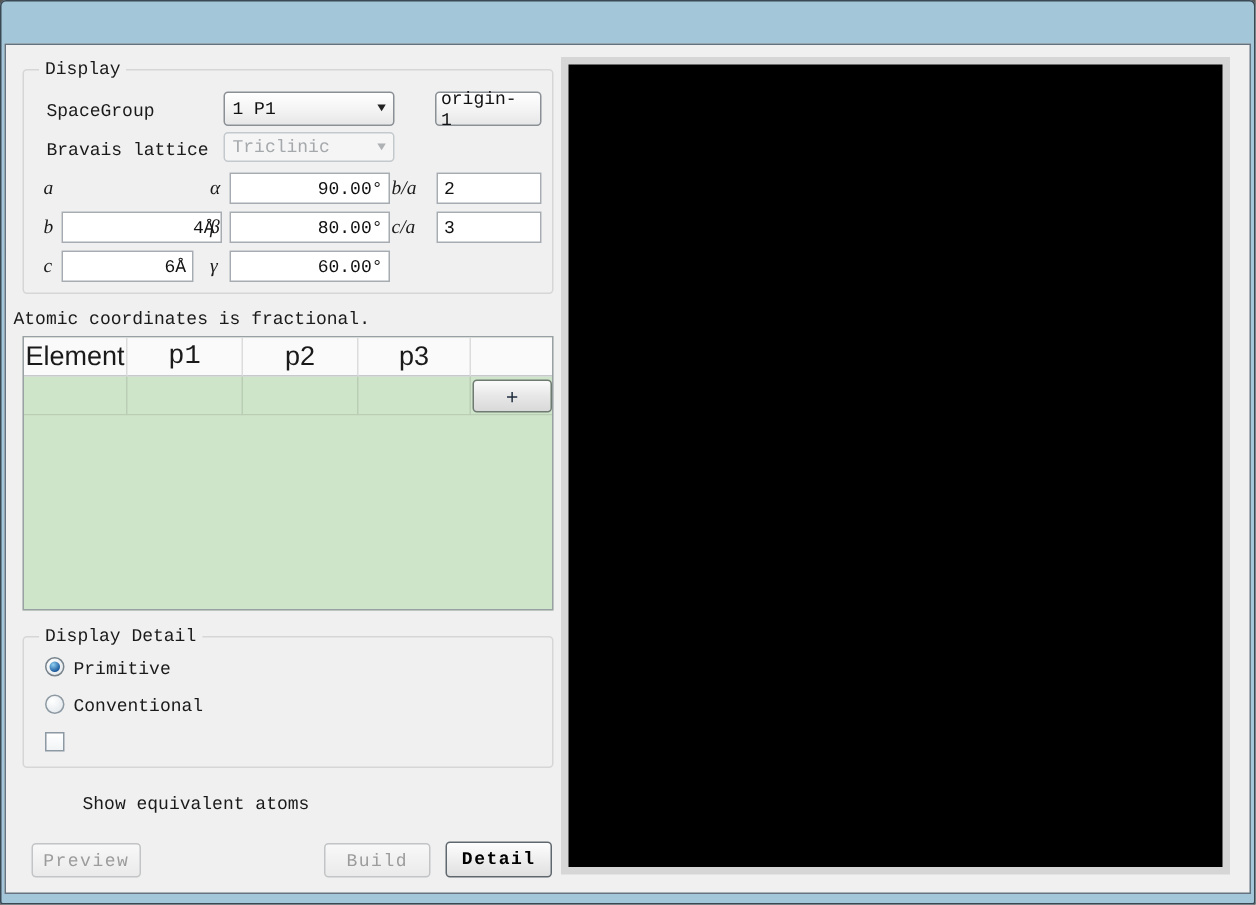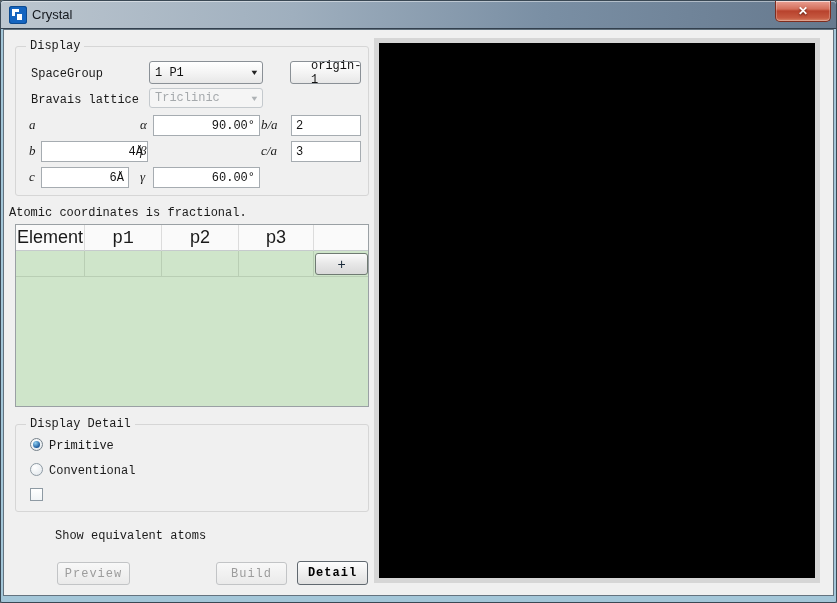--- a/index.html
+++ b/index.html
@@ -98,57 +98,53 @@
 
   
   .viewport-frame{position:absolute;left:370px;top:8px;width:446px;height:545px;background:#d6d6d6;}
   .viewport{position:absolute;left:5px;top:5px;right:5px;bottom:5px;background:#000;}
 </style>
 </head>
 <body>
 
 <div class="window">
 
-  <div class="titlebar">
-    <div class="app-icon"></div>
-    <div class="title-text sans">Crystal</div>
-    <button class="close-btn">✕</button>
-  </div>
 
   <div class="client">
 
     <div class="groupbox g-lattice">
       <div class="group-label mono">Display</div>
     </div>
 
     <div class="lbl mono" style="left:27px;top:37px;">SpaceGroup</div>
     <div class="combo mono" style="left:145px;top:31px;width:114px;">
       <span>1 P1</span>
       <span class="arrow">▼</span>
     </div>
-    <div class="combo mono" style="left:286px;top:31px;width:71px;padding:0 20px;gap:46px;">
+    <div class="combo mono" style="left:286px;top:31px;width:71px;padding:0 3px;gap:46px;">
       <span>origin-1</span>
       <span class="arrow">▼</span>
     </div>
 
     <div class="lbl mono" style="left:27px;top:63px;">Bravais lattice</div>
     <div class="combo disabled mono" style="left:145px;top:58px;width:114px;height:20px;">
       <span>Triclinic</span>
       <span class="arrow">▼</span>
     </div>
 
     <div class="lbl ital" style="left:25px;top:88px;">a</div>
     <div class="lbl ital" style="left:136px;top:88px;">α</div>
     <input class="tin" style="left: 149px; top: 85px; width: 107px;" value="90.00°">
     <div class="lbl ital" style="left:257px;top:88px;">b/a</div>
     <input class="tin left" style="left: 287px; top: 85px; width: 70px;" value="2">
 
     <div class="lbl ital" style="left:25px;top:114px;">b</div>
     <input class="tin" style="left: 37px; top: 111px; width: 107px;" value="4Å">
     <div class="lbl ital" style="left:136px;top:114px;">β</div>
+    <input class="tin" style="left: 149px; top: 111px; width: 107px;" value="80.00°">
     <div class="lbl ital" style="left:257px;top:114px;">c/a</div>
     <input class="tin left" style="left: 287px; top: 111px; width: 70px;" value="3">
 
     <div class="lbl ital" style="left:25px;top:140px;">c</div>
     <input class="tin" style="left: 37px; top: 137px; width: 88px;" value="6Å">
     <div class="lbl ital" style="left:136px;top:140px;">γ</div>
     <input class="tin" style="left: 149px; top: 137px; width: 107px;" value="60.00°">
 
     <div class="lbl mono" style="left:5px;top:176px;">Atomic coordinates is fractional.</div>
 
@@ -174,21 +170,21 @@
     <div class="groupbox g-display">
       <div class="group-label mono">Display Detail</div>
       <div class="radio on" style="left:14px;top:13px;"></div>
       <div class="opt-label mono" style="left:33px;top:14px;">Primitive</div>
       <div class="radio" style="left:14px;top:38px;"></div>
       <div class="opt-label mono" style="left:33px;top:39px;">Conventional</div>
       <div class="checkbox" style="left:14px;top:63px;"></div>
       <div class="opt-label mono" style="left:39px;top:64px;margin-top:40px;">Show equivalent atoms</div>
     </div>
 
-    <button class="btn" style="left:17px;top:532px;width:73px;margin-left:36px;">Preview</button>
+    <button class="btn" style="left:17px;top:532px;width:73px;">Preview</button>
     <button class="btn" style="left:212px;top:532px;width:71px;">Build</button>
     <button class="btn enabled" style="left:293px;top:531px;width:71px;height:24px;">Detail</button>
 
     <div class="viewport-frame">
       <div class="viewport"></div>
     </div>
 
   </div>
 </div>
 

